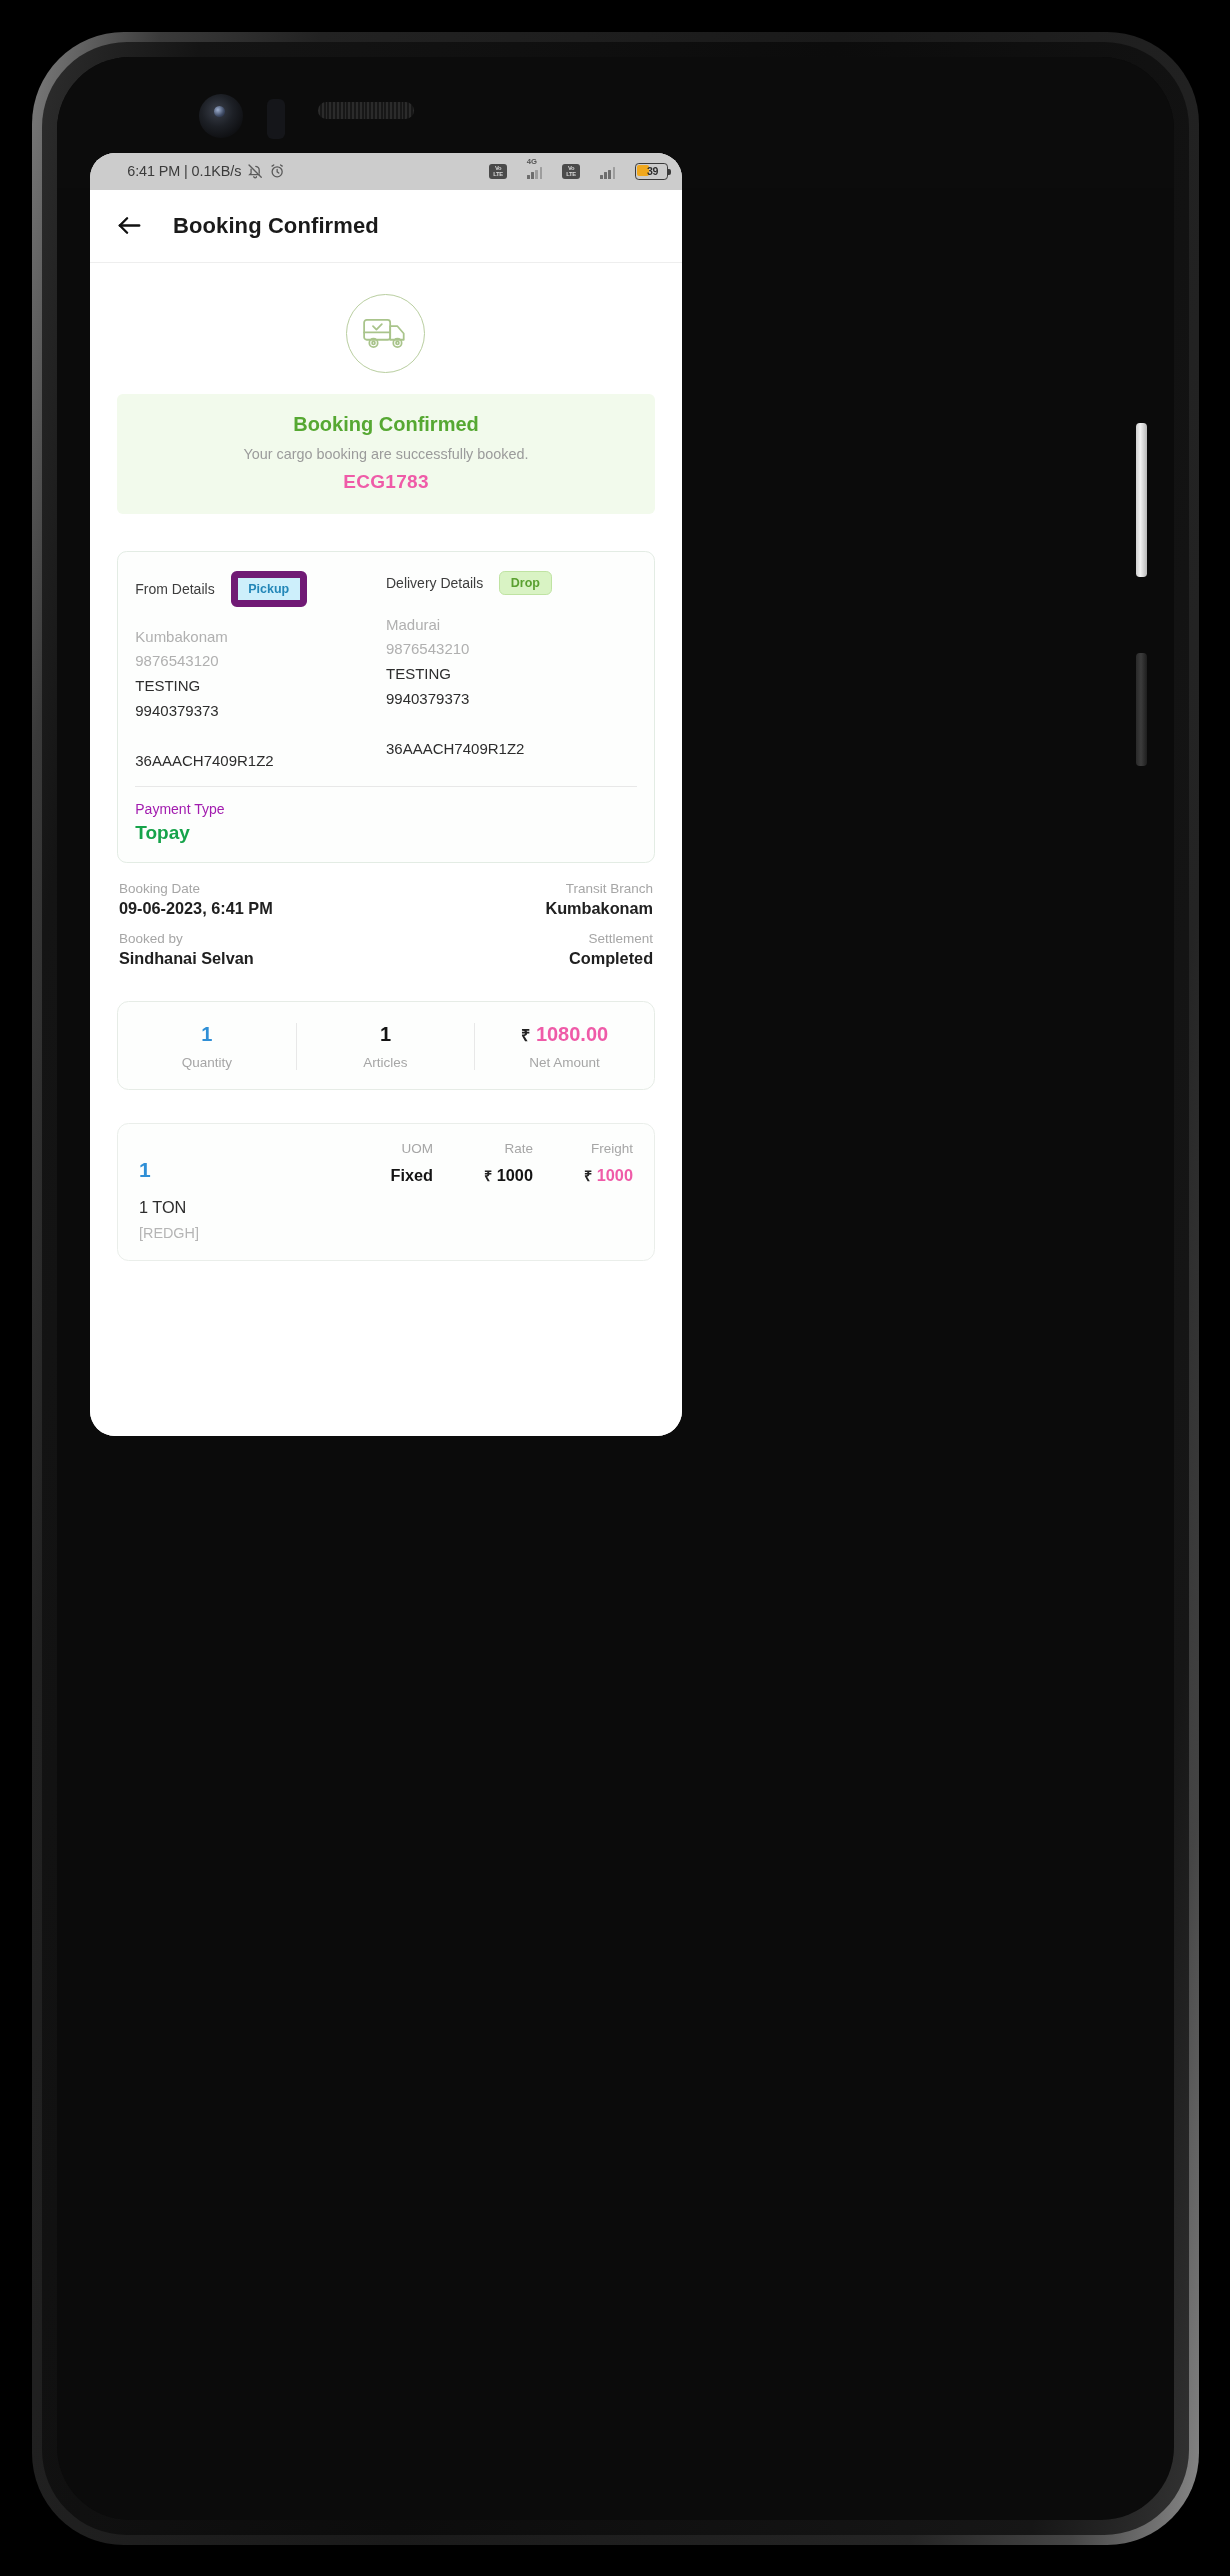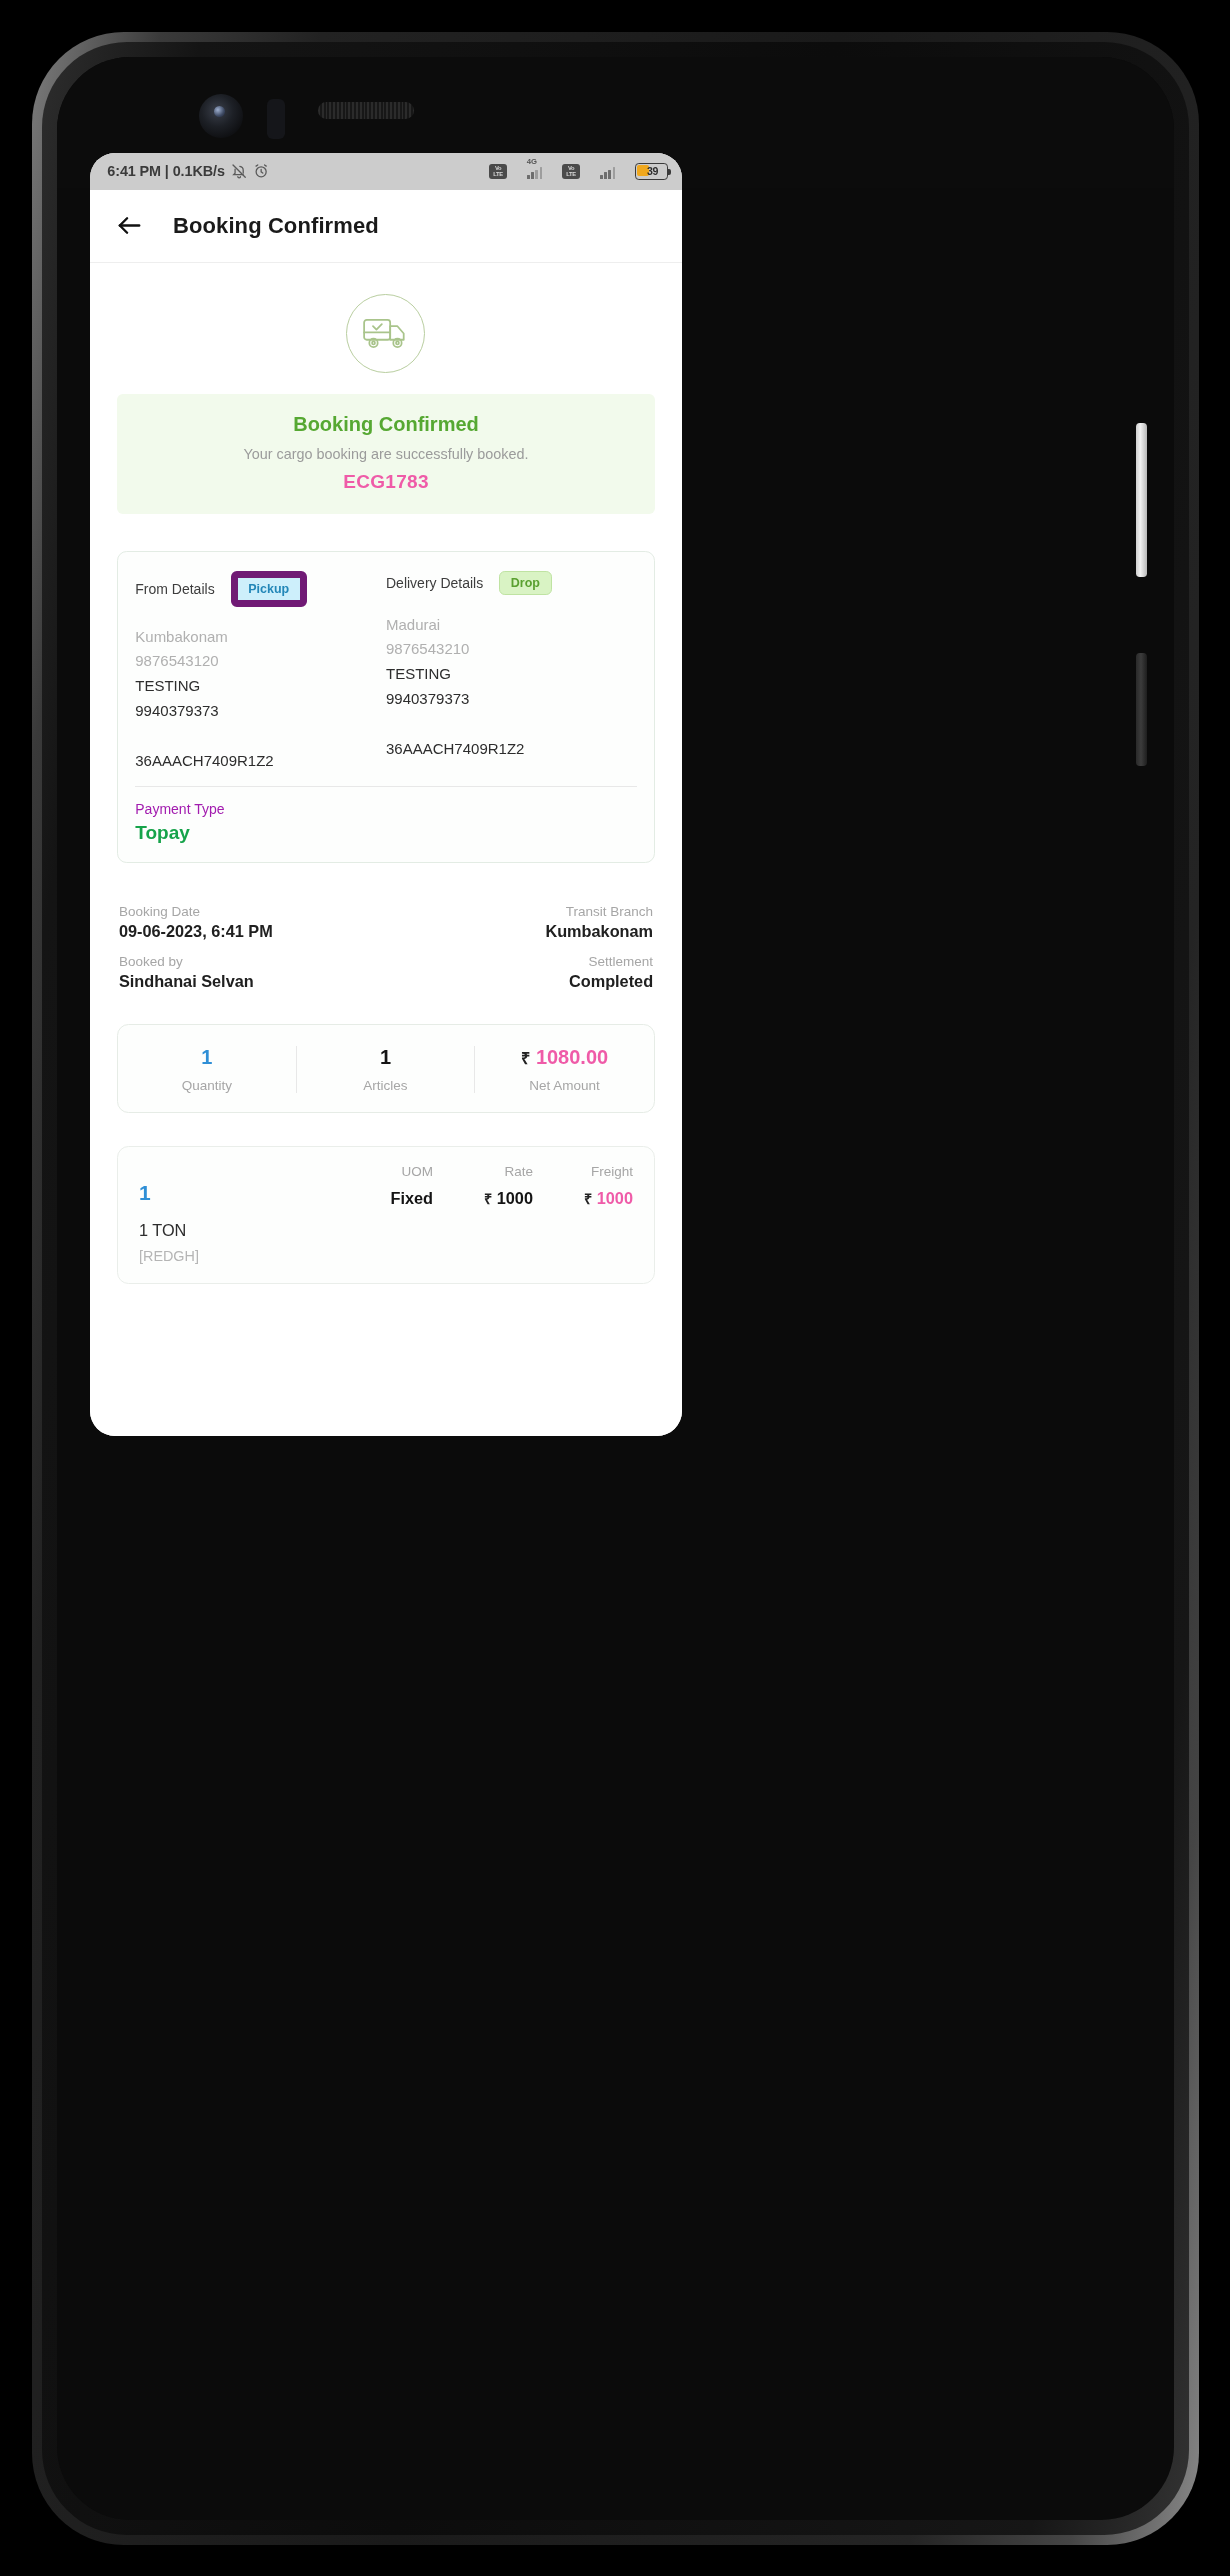--- a/index.html
+++ b/index.html
@@ -126,23 +126,24 @@
     display: flex;
     align-items: center;
     padding: 0 13.5px 0 17.3px;
     justify-content: space-between;
   }
   .status-left {
     display: flex;
     align-items: center;
     gap: 5.8px;
     font-size: 14.4px;
-    font-weight: bold;
+    font-weight: normal;
     color: #3b3b3b;
     letter-spacing: -0.1px;
+    margin-left: 20px;
   }
   .status-right {
     display: flex;
     align-items: center;
     gap: 20px;
   }
   .icon-bell-muted { display: inline-block; width: 16.3px; height: 16.3px; }
   .icon-alarm { display: inline-block; width: 16.3px; height: 16.3px; }
   .volte-box {
     width: 17.3px; height: 15.4px;
@@ -334,21 +335,21 @@
   }
   .pay-value {
     font-size: 19px;
     font-weight: bold;
     color: #16a34a;
   }
 
   
   .meta {
     display: flex;
-    margin-top: 41px;
+    margin-top: 18px;
     padding: 0 1.9px;
   }
   .meta-col { width: 50%; }
   .meta-col.right { text-align: right; }
   .meta-label {
     font-size: 13.5px;
     color: #a6a6a6;
     margin-bottom: 2.9px;
   }
   .meta-value {

